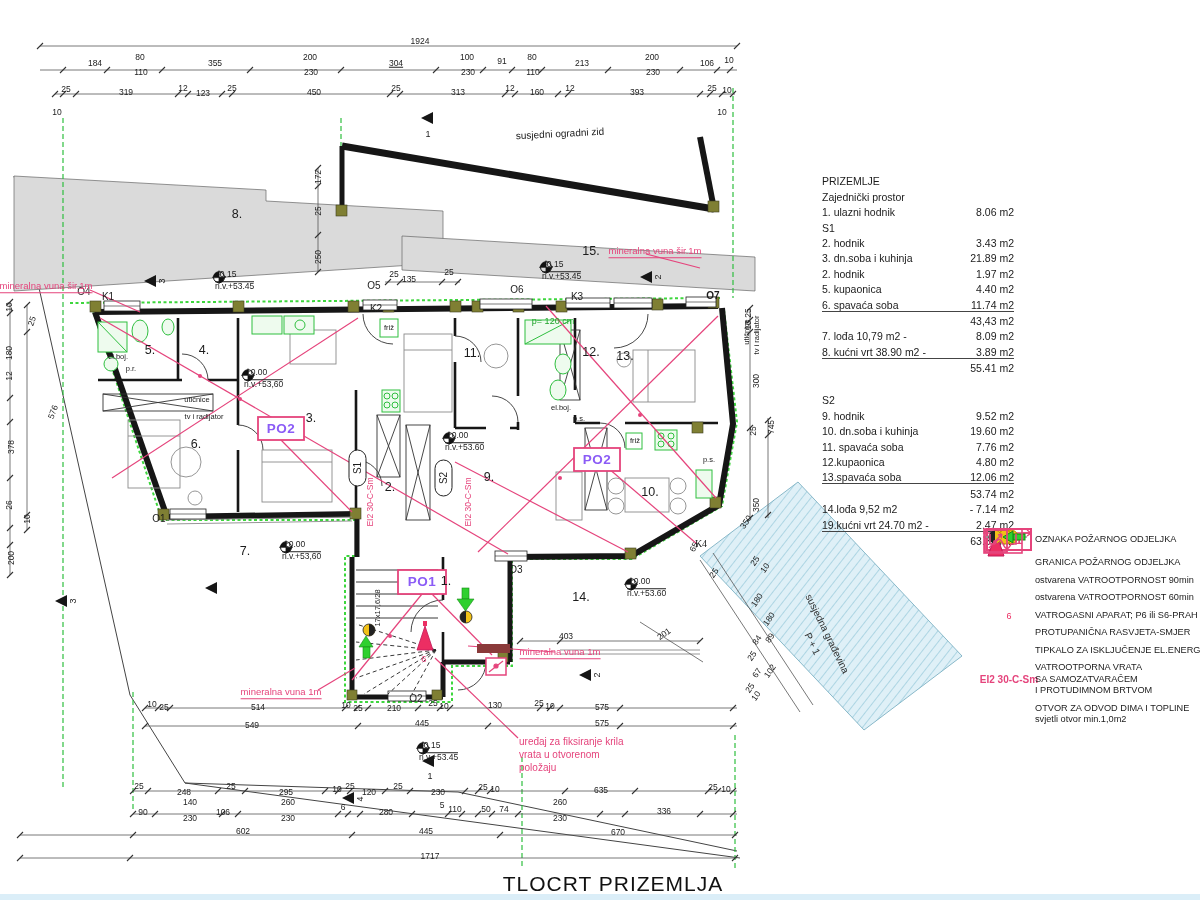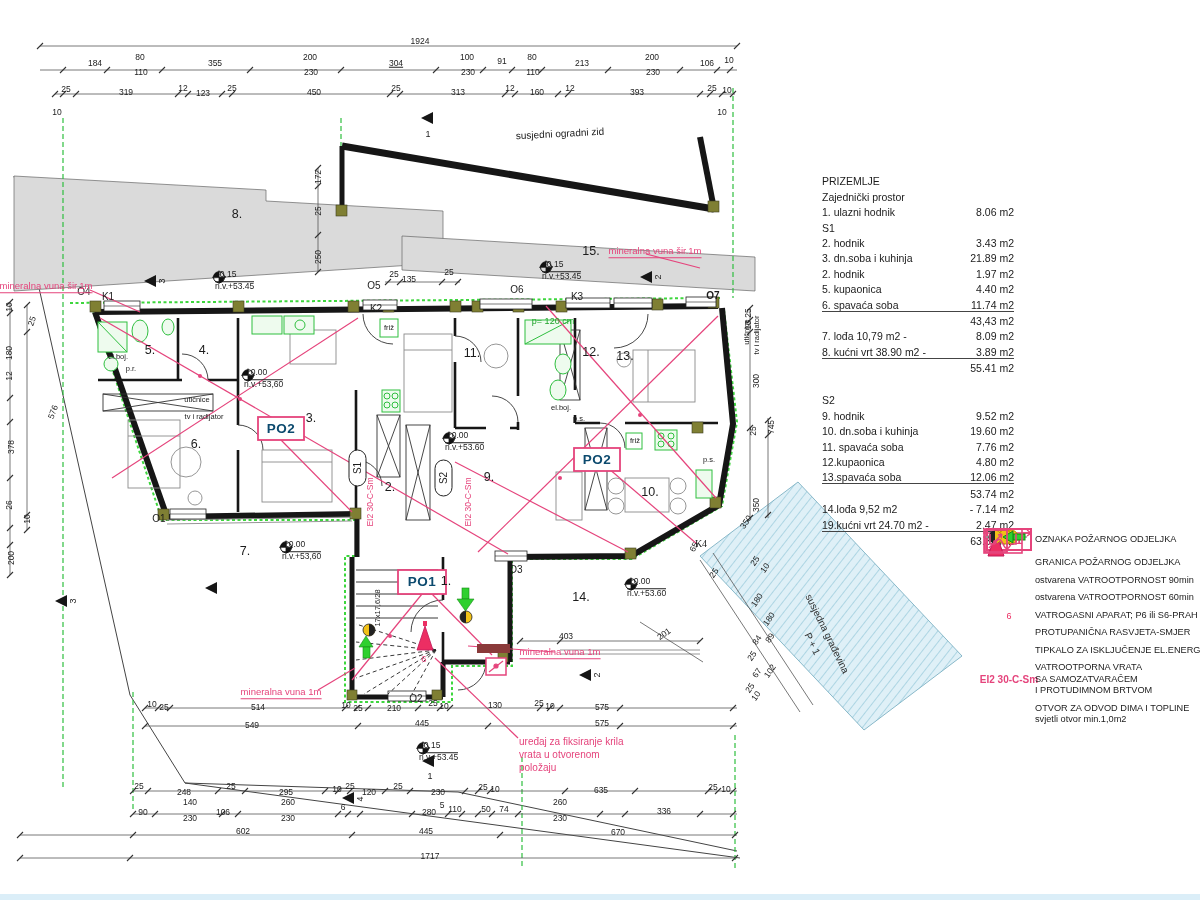--- a/index.html
+++ b/index.html
@@ -8,21 +8,21 @@
   svg{position:absolute;left:0;top:0;}
   
   .pl{position:absolute;white-space:nowrap;transform:translate(-50%,-50%);color:#1c1c1c;line-height:1;}
   .pl.d,.pl.ds{font-size:8.5px;color:#222;}
   .pl.dv{font-size:8.5px;color:#222;transform:translate(-50%,-50%) rotate(-90deg);}
   .pl.r{font-size:12.5px;}
   .pl.k{font-size:10px;}
   .pl.p{color:#e5447c;font-size:9.5px;}
   .pl.pu{color:#e5447c;font-size:9.5px;border-bottom:1px solid #e5447c;padding-bottom:1px;}
   .pl.pv{color:#e5447c;font-size:8.5px;transform:translate(-50%,-50%) rotate(-90deg);}
-  .pl.po{color:#0c4a6e;font-size:13.5px;font-weight:bold;letter-spacing:.5px;}
+  .pl.po{color:#8b5cf6;font-size:13.5px;font-weight:bold;letter-spacing:.5px;}
   .pl.g{color:#1fa32a;font-size:9px;}
   .pl.s{font-size:7.5px;color:#222;}
   .pl.sv{font-size:7.5px;color:#222;transform:translate(-50%,-50%) rotate(-90deg);}
   .pl.sov{font-size:10px;transform:translate(-50%,-50%) rotate(-90deg);}
   .pl.n{font-size:10px;color:#222;}
   .pl.gn{font-size:10px;color:#333;}
   .pl.t{font-size:9px;}
   .pl.tv{font-size:9px;transform:translate(-50%,-50%) rotate(-90deg);}
   .pl.pnote{color:#e5447c;font-size:10px;transform:none;text-align:left;white-space:pre-line;line-height:13px;}
   
@@ -345,21 +345,21 @@
       <div class="pl d" style="left: 601px; top: 790px;">635</div>
       <div class="pl d" style="left: 713px; top: 787px;">25</div>
       <div class="pl d" style="left: 726px; top: 789px;">10</div>
       <div class="pl d" style="left: 143px; top: 812px;">90</div>
       <div class="pl d" style="left: 190px; top: 802px;">140</div>
       <div class="pl d" style="left: 190px; top: 818px;">230</div>
       <div class="pl d" style="left: 223px; top: 812px;">106</div>
       <div class="pl d" style="left: 288px; top: 802px;">260</div>
       <div class="pl d" style="left: 288px; top: 818px;">230</div>
       <div class="pl d" style="left: 343px; top: 807px;">6</div>
-      <div class="pl d" style="left: 386px; top: 812px; margin-left: 43px;">280</div>
+      <div class="pl d" style="left: 386px; top: 812px;">280</div>
       <div class="pl d" style="left: 442px; top: 805px;">5</div>
       <div class="pl d" style="left: 455px; top: 809px;">110</div>
       <div class="pl d" style="left: 486px; top: 809px;">50</div>
       <div class="pl d" style="left: 504px; top: 809px;">74</div>
       <div class="pl d" style="left: 560px; top: 802px;">260</div>
       <div class="pl d" style="left: 560px; top: 818px;">230</div>
       <div class="pl d" style="left: 664px; top: 811px;">336</div>
       <div class="pl d" style="left: 243px; top: 831px;">602</div>
       <div class="pl d" style="left: 426px; top: 831px;">445</div>
       <div class="pl d" style="left: 618px; top: 832px;">670</div>
@@ -769,14 +769,15 @@
             <path d="M7,6 v10 h5 M12,16 q4,-9 8,0 q4,9 8,0 M28,16 h5 v-10" stroke="#e5447c" stroke-width="1.6" fill="none"></path>
           </svg>
         </div>
         <div class="ltx">
           <div>OTVOR ZA ODVOD DIMA I TOPLINE</div>
           <div>svjetli otvor min.1,0m2</div>
         </div>
       </div>
     </div>
 
+  <div id="title">TLOCRT PRIZEMLJA</div>
   <div id="bottombar"></div>
 </div>
 
 </body></html>

